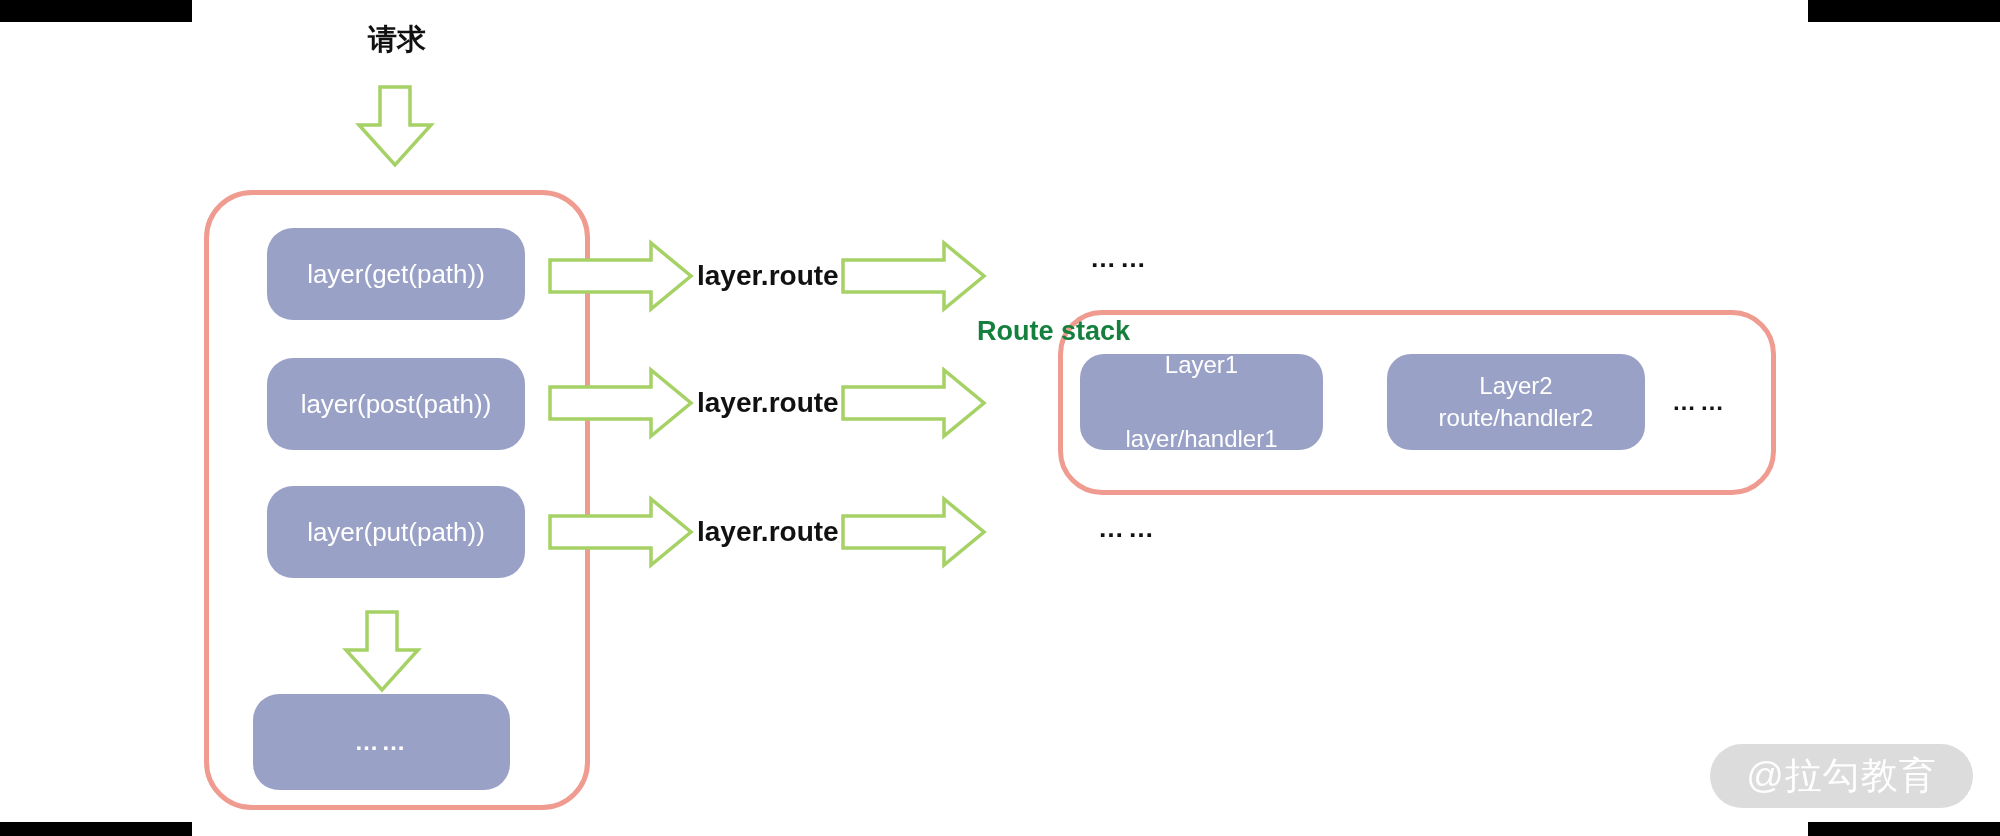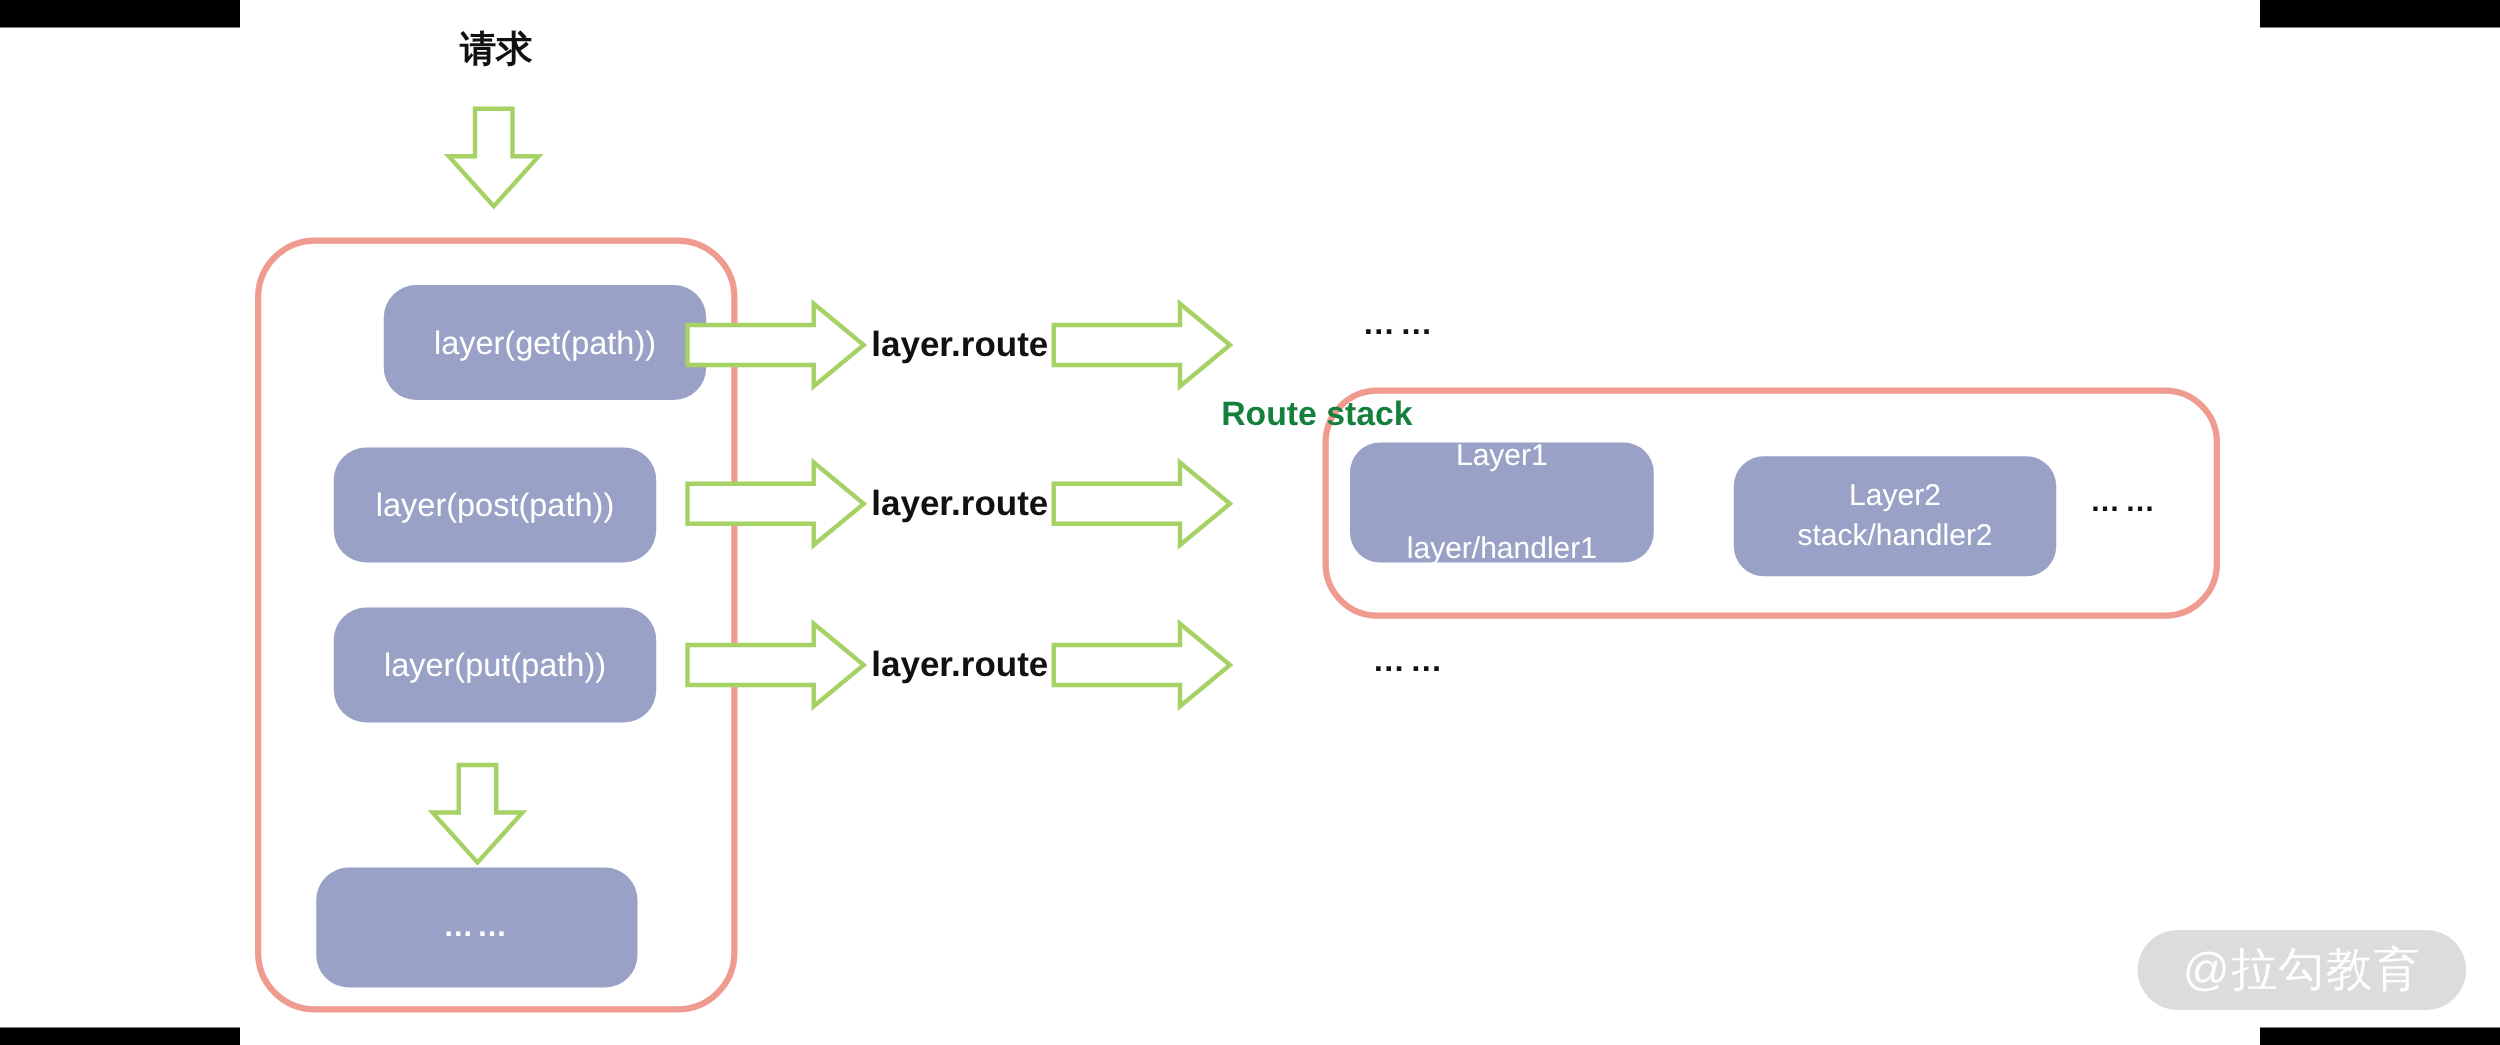--- a/index.html
+++ b/index.html
@@ -25,27 +25,27 @@
 
   
   .container-outline{position:absolute;border:5px solid #F09B90;border-radius:48px;box-sizing:border-box;background:transparent;}
   #left-container{left:204px;top:190px;width:386px;height:620px;}
   #route-container{left:1058px;top:310px;width:718px;height:185px;border-radius:44px;}
 
   
   .pill{position:absolute;background:#9AA1C6;color:#FFFFFF;display:flex;flex-direction:column;
     align-items:center;justify-content:center;text-align:center;z-index:2;}
   #layer-get,#layer-post,#layer-put{left:267px;width:258px;height:92px;border-radius:26px;font-size:26px;}
-  #layer-get{top:228px;margin-left:40px;}
+  #layer-get{top:228px;}
   #layer-post{top:358px;}
   #layer-put{top:486px;}
   #layer-more{left:253px;top:694px;width:257px;height:96px;border-radius:26px;
     font-size:24px;font-weight:bold;letter-spacing:3px;}
   #route-layer-1{left:1080px;top:354px;width:243px;height:96px;border-radius:24px;font-size:24px;line-height:1.35;gap:42px;}
-  #route-layer-2{left:1387px;top:354px;width:258px;height:96px;border-radius:24px;font-size:24px;line-height:1.35;margin-top:11px;}
+  #route-layer-2{left:1387px;top:354px;width:258px;height:96px;border-radius:24px;font-size:24px;line-height:1.35;}
 
   
   svg.arrow{position:absolute;overflow:visible;z-index:2;}
   svg.arrow path{fill:#ffffff;stroke:#A5D165;stroke-width:3.5;stroke-linejoin:miter;}
   #down-arrow-top{left:357px;top:85px;}
   #down-arrow-left{left:344px;top:610px;}
   #ra-1a{left:548px;top:240px;}
   #ra-1b{left:841px;top:240px;}
   #ra-2a{left:548px;top:367px;}
   #ra-2b{left:841px;top:367px;}
@@ -119,19 +119,19 @@
 
   <div id="route-stack-title">Route stack</div>
   <div class="container-outline" id="route-container"></div>
 
   <div class="pill" id="route-layer-1">
     <span>Layer1</span>
     <span>layer/handler1</span>
   </div>
   <div class="pill" id="route-layer-2">
     <span>Layer2</span>
-    <span>stack/handler2</span>
+    <span>route/handler2</span>
   </div>
   <div class="dots" id="dots-route">……</div>
 
   <div id="watermark">@拉勾教育</div>
 
 </div>
 
 </body></html>

